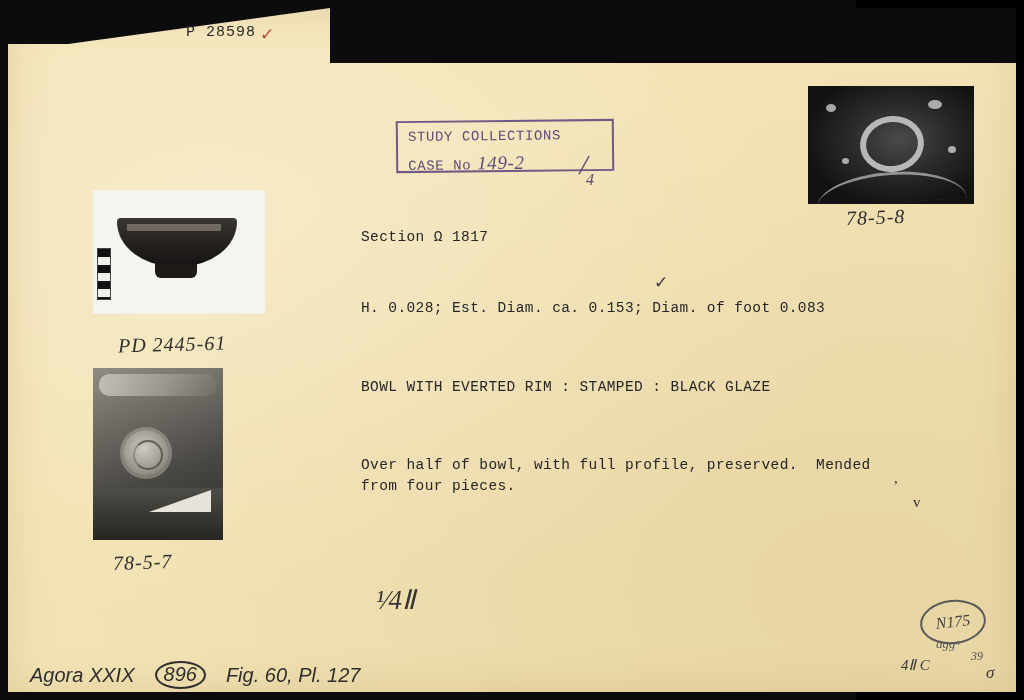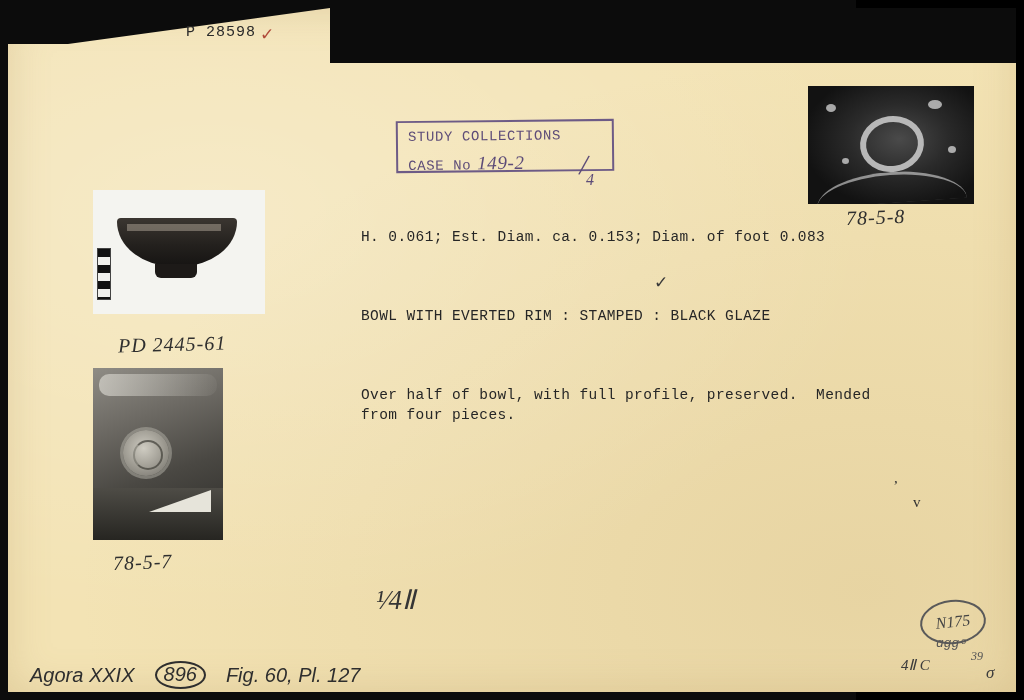--- a/index.html
+++ b/index.html
@@ -350,21 +350,21 @@
     font-size: 16px;
     color: #444;
     text-align: center;
     line-height: 40px;
     transform: rotate(-6deg);
   }
   .br-note1 {
     position: absolute;
     left: 928px;
     top: 628px;
-    font-family: Liberation Mono, monospace;
+    font-family: Liberation Serif, serif;
     font-style: italic;
     font-size: 13px;
     color: #555;
   }
   .br-note2 {
     position: absolute;
     left: 893px;
     top: 648px;
     font-family: "Liberation Serif", serif;
     font-style: italic;
@@ -420,21 +420,22 @@
     <div class="cat-check">✓</div>
 
     <div class="stamp">
       <div>STUDY COLLECTIONS</div>
       <div class="line2"><span>CASE No</span><span class="case-no-hand">149-2</span></div>
     </div>
     <div class="stamp-slash">/</div>
     <div class="stamp-mark4">4</div>
 
     <div class="body-text typed">
-      <div class="para">H. 0.061; Est. Diam. ca. 0.153; Diam. of foot 0.083</div>
+      <div class="para tight">Section Ω 1817</div>
+      <div class="para">H. 0.028; Est. Diam. ca. 0.153; Diam. of foot 0.083</div>
       <div class="para">BOWL WITH EVERTED RIM : STAMPED : BLACK GLAZE</div>
       <div class="para">Over half of bowl, with full profile, preserved.  Mended
 from four pieces.</div>
       
       
     </div>
 
     <div class="check-mark-diam">✓</div>
     <div class="circles-pen">,</div>
     <div class="floor-pen">v</div>

